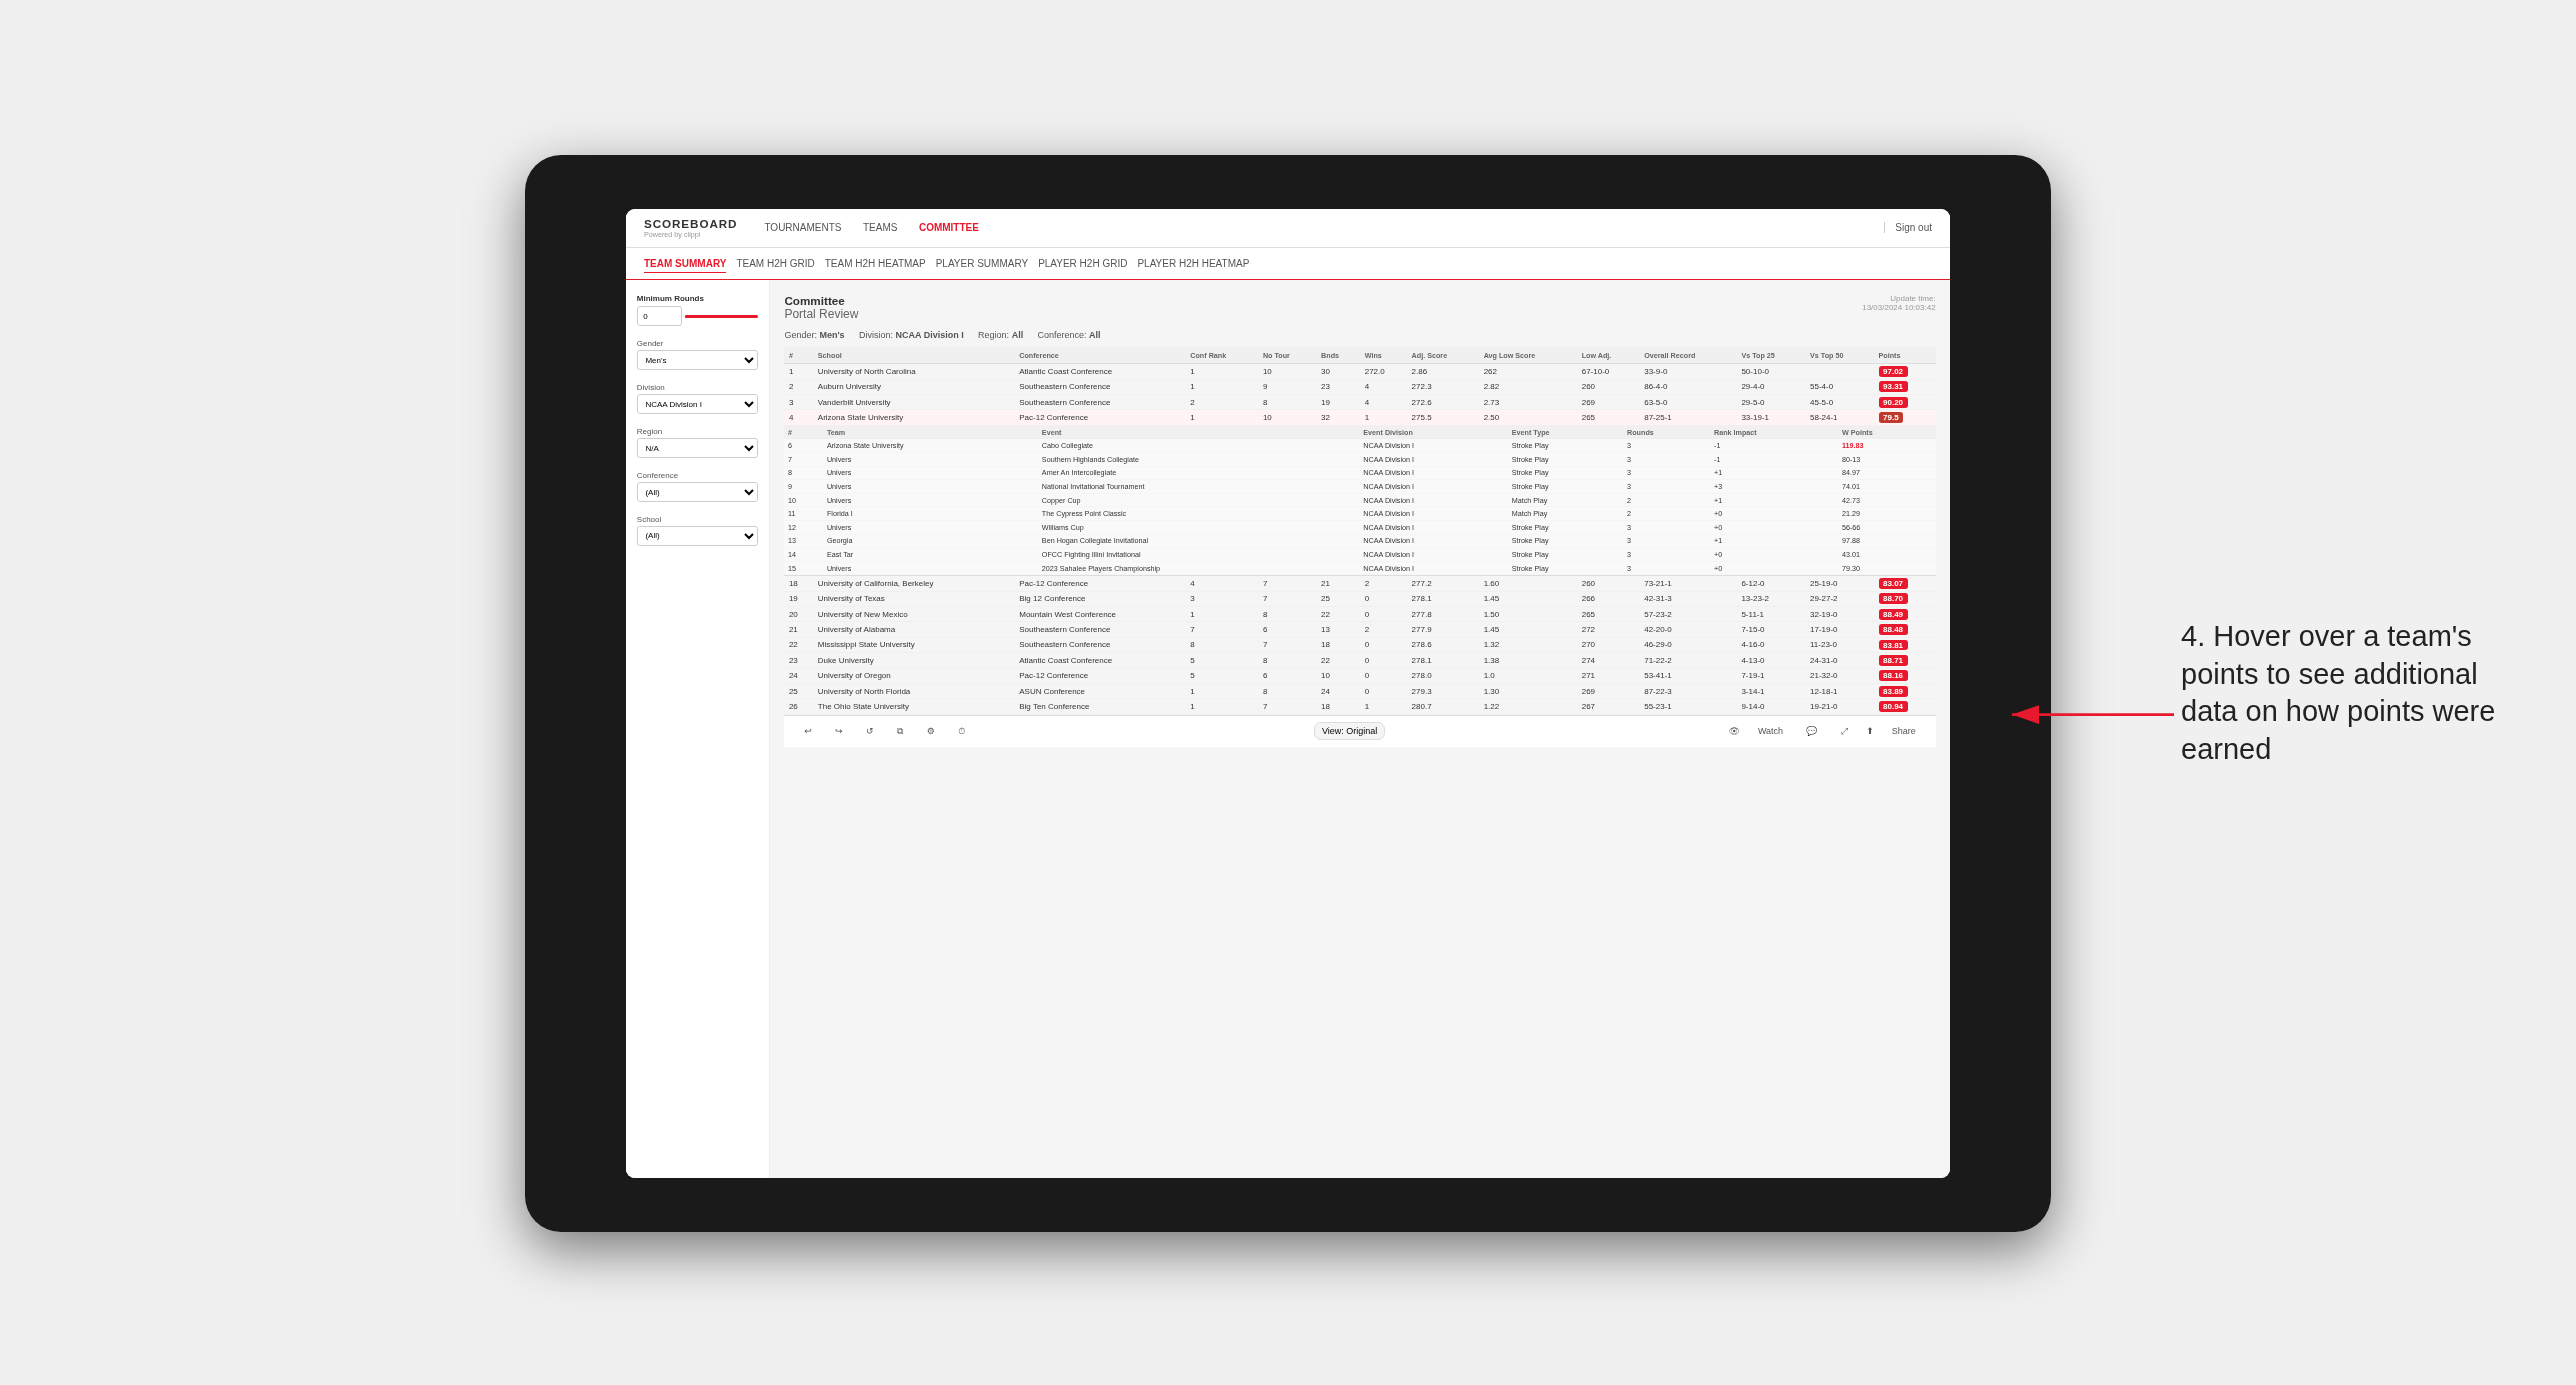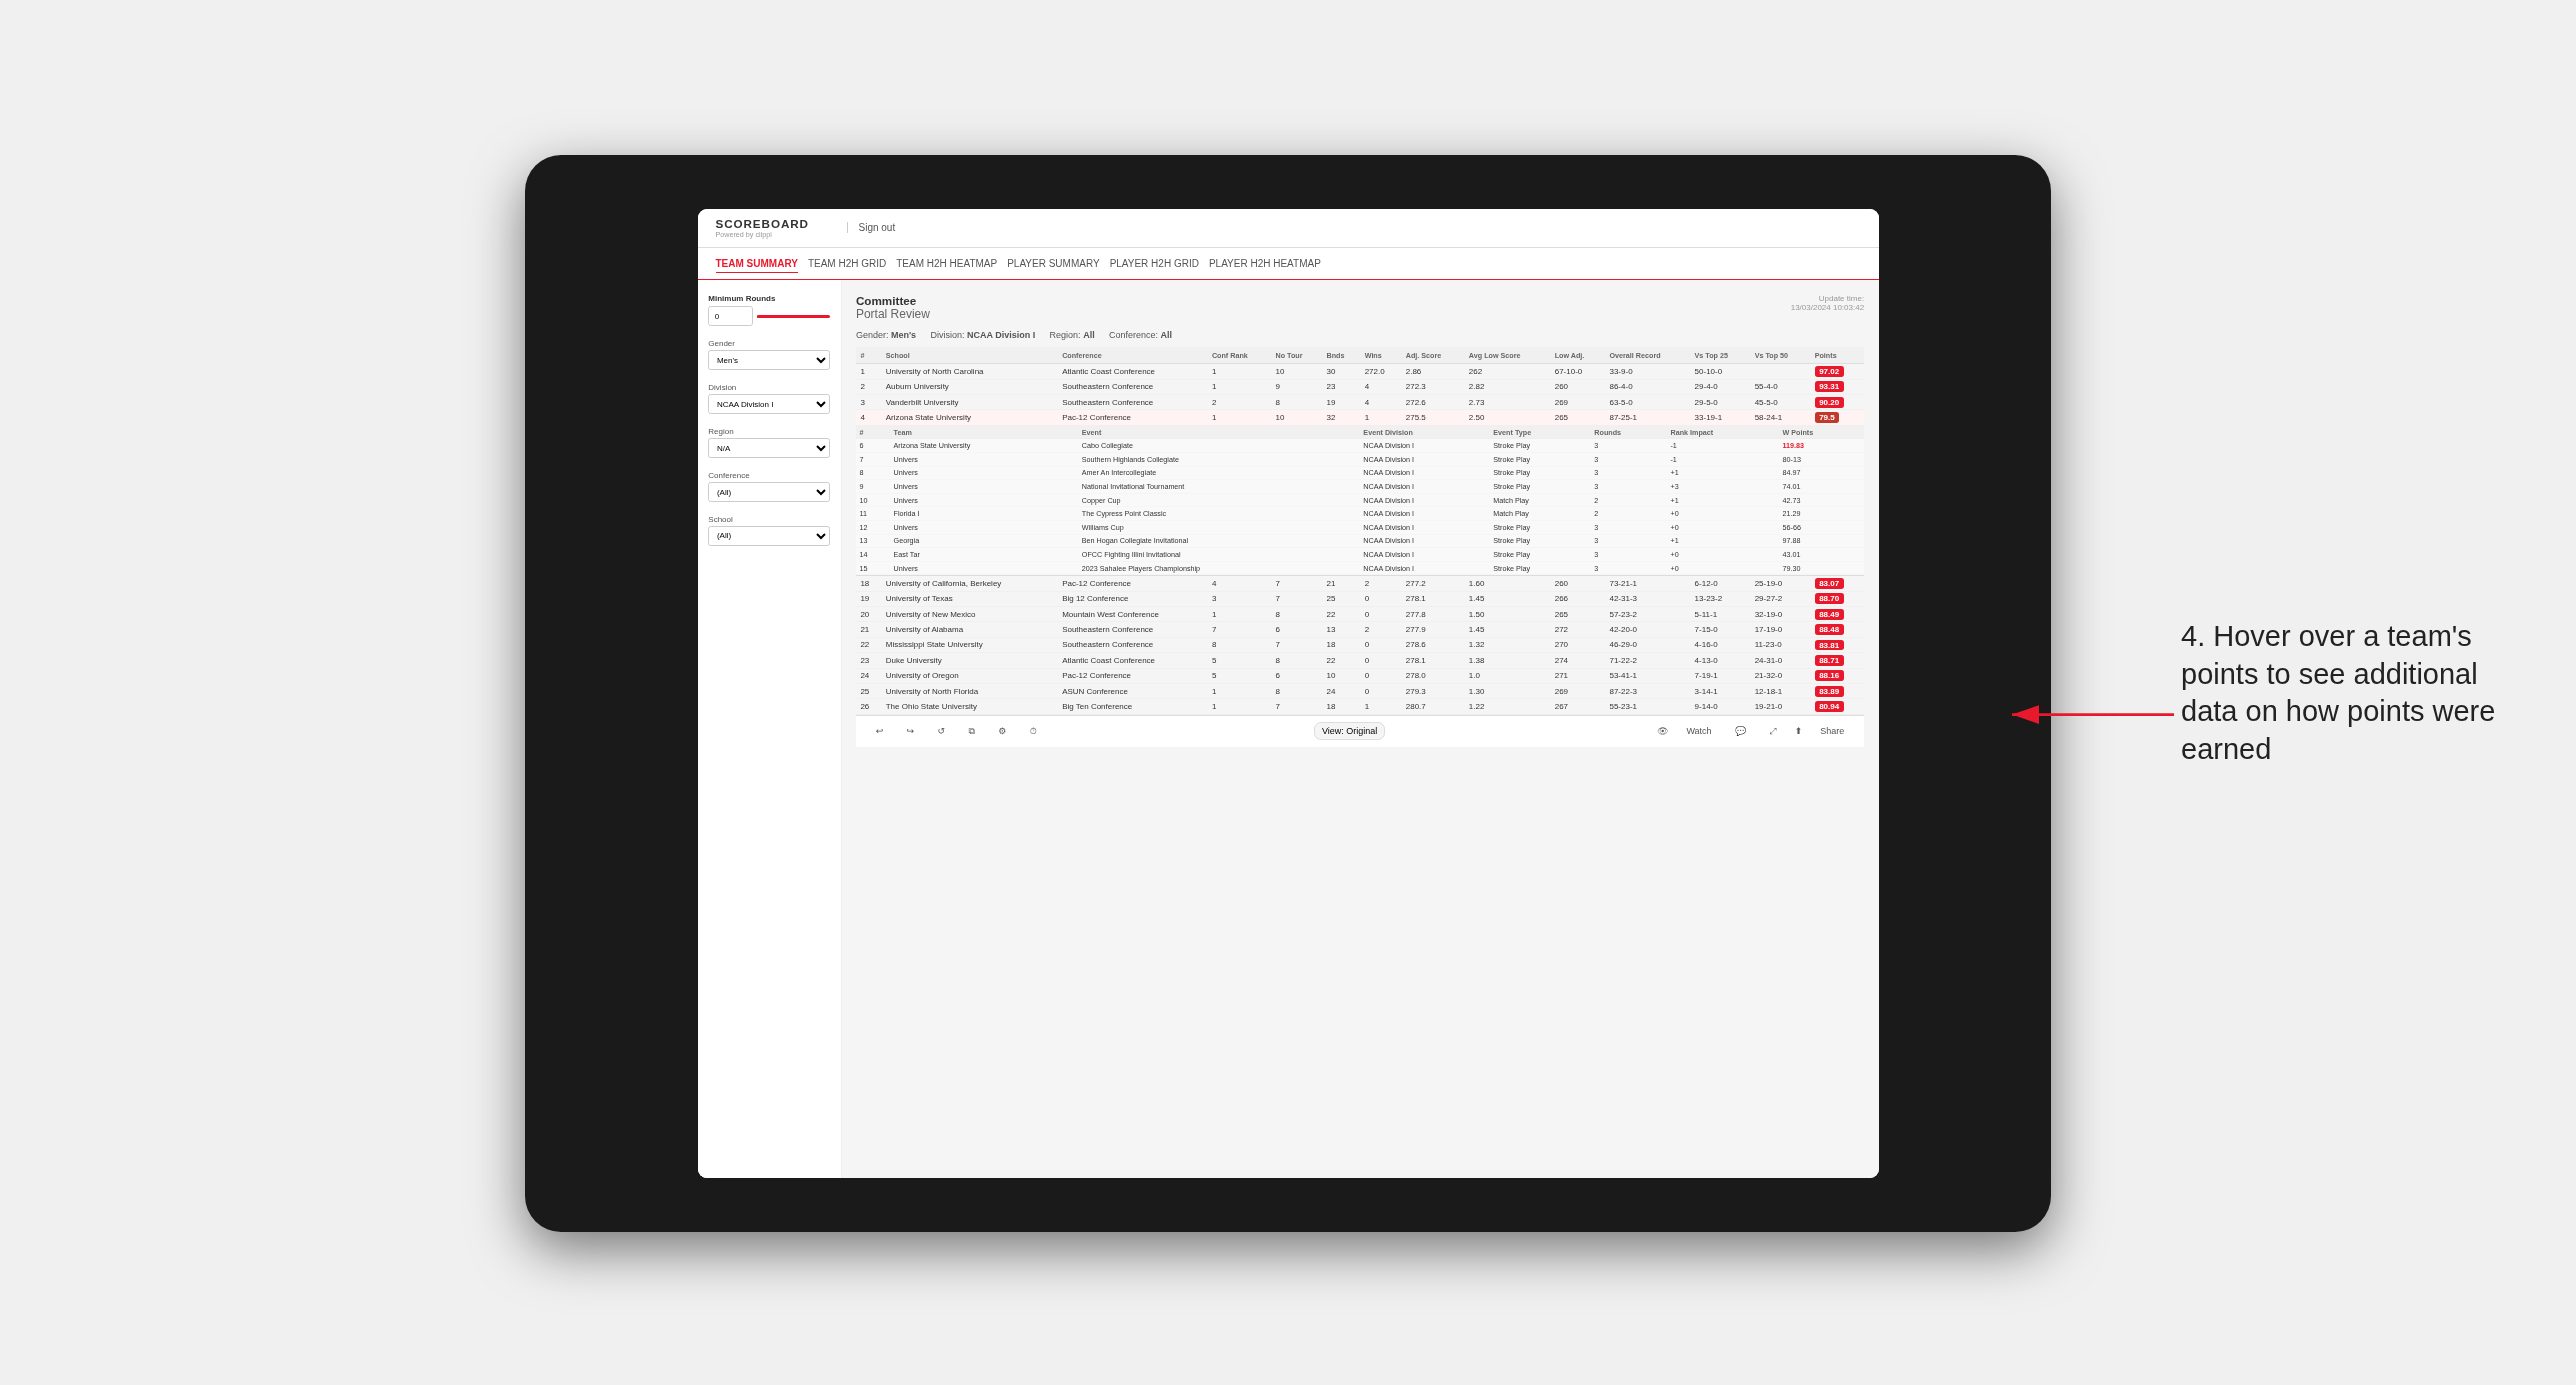--- a/index.html
+++ b/index.html
@@ -20,21 +20,21 @@
       background: #1a1a1a;
       border-radius: 36px;
       display: flex;
       align-items: center;
       justify-content: center;
       position: relative;
       box-shadow: 0 18px 54px rgba(0,0,0,0.5);
     }
 
     .tablet-screen {
-      width: 1181px;
+      width: 1324px;
       height: 969px;
       background: #fff;
       border-radius: 9px;
       overflow: hidden;
       display: flex;
       flex-direction: column;
     }
 
     
     .top-nav {
@@ -339,20 +339,25 @@
 </head>
 <body>
 
 <div class="tablet-outer">
   <div class="tablet-screen">
 
     <div class="top-nav">
       <div class="logo-area">
         <span class="logo-title">SCOREBOARD</span>
         <span class="logo-sub">Powered by clippi</span>
+      </div>
+      <div class="nav-links">
+        <a class="nav-link">TOURNAMENTS</a>
+        <a class="nav-link">TEAMS</a>
+        <a class="nav-link active">COMMITTEE</a>
       </div>
       <span class="sign-out">Sign out</span>
     </div>
 
     <div class="sub-nav">
       <a class="sub-nav-link active">TEAM SUMMARY</a>
       <a class="sub-nav-link">TEAM H2H GRID</a>
       <a class="sub-nav-link">TEAM H2H HEATMAP</a>
       <a class="sub-nav-link">PLAYER SUMMARY</a>
       <a class="sub-nav-link">PLAYER H2H GRID</a>

